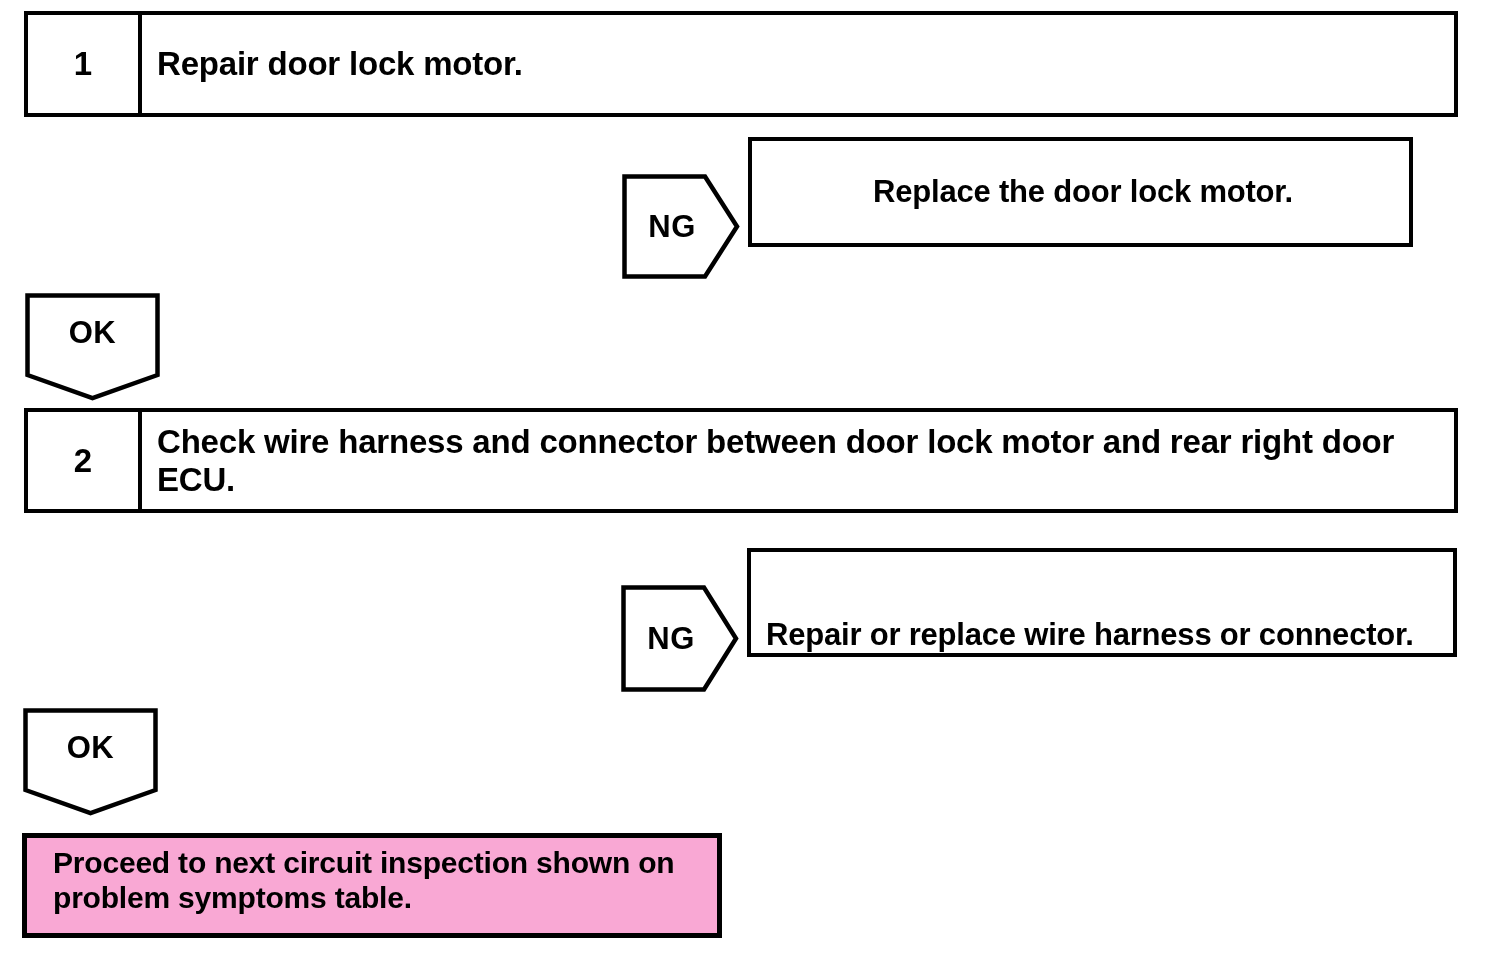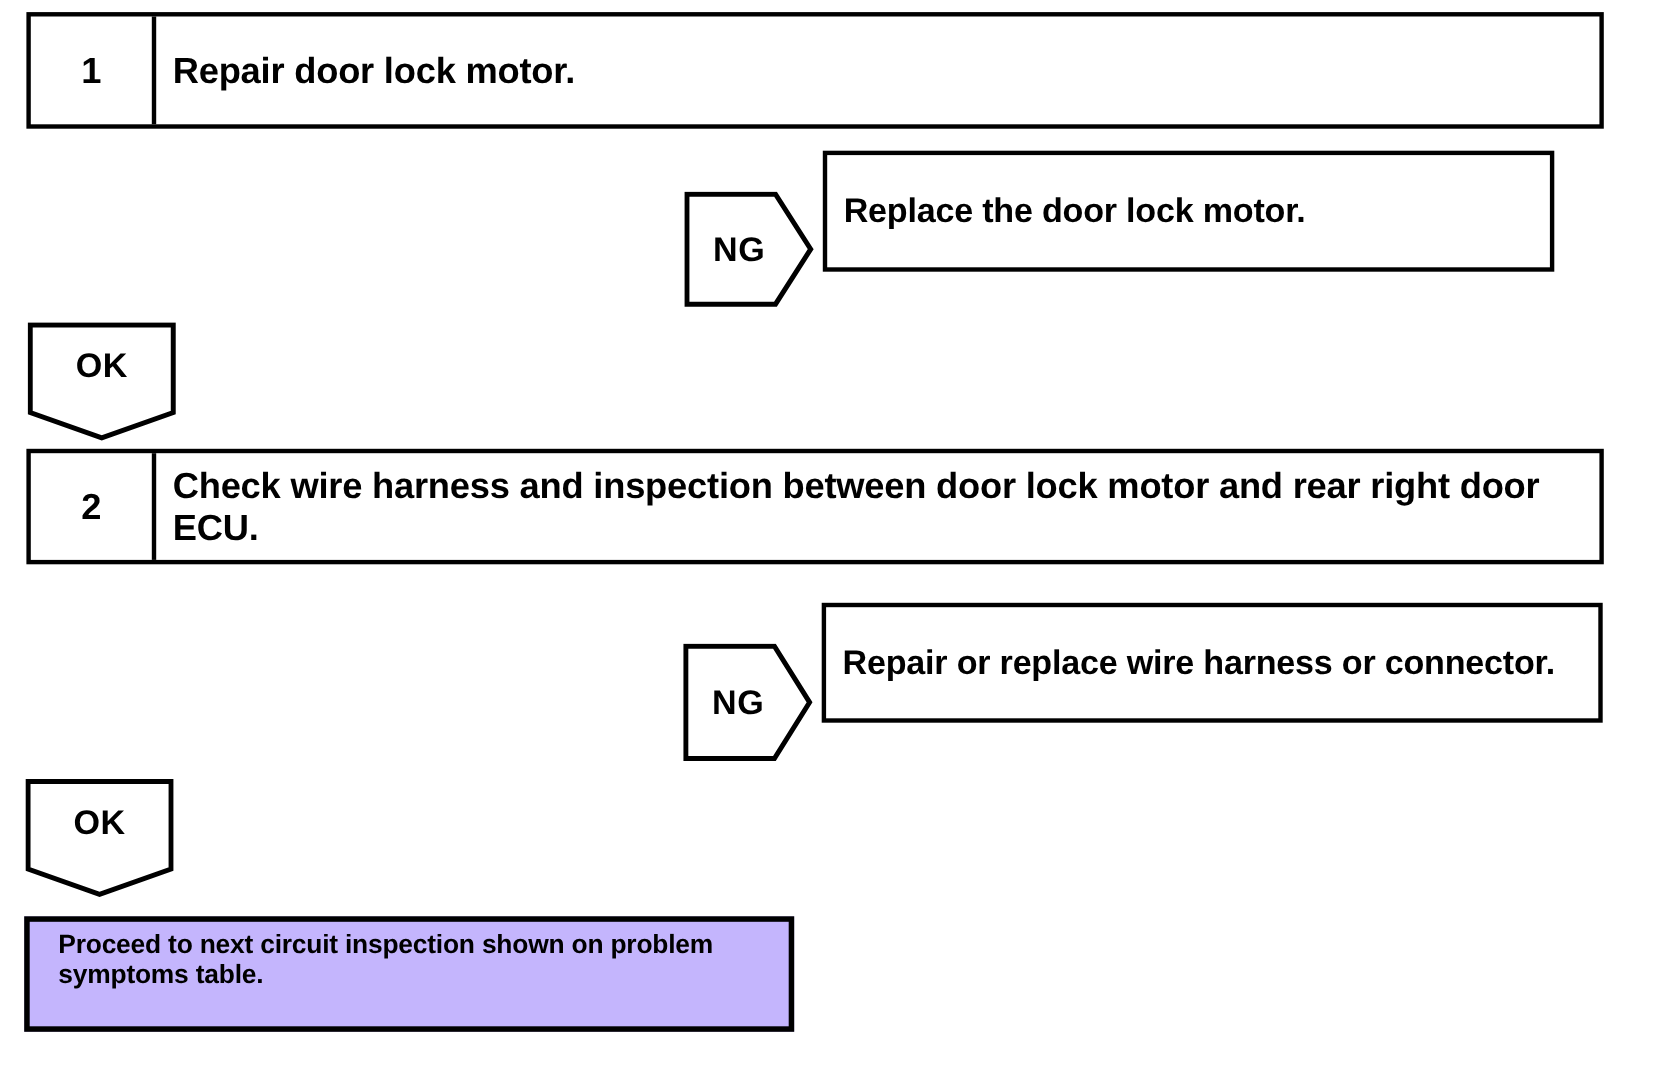--- a/index.html
+++ b/index.html
@@ -64,23 +64,23 @@
     display: flex;
     align-items: center;
     padding: 0 10px 0 15px;
     font-size: 31px;
     letter-spacing: -0.2px;
   }
 
   .end-box {
     position: absolute;
     border: 5px solid #000000;
-    background: #c4b5fd;
+    background: #f9a8d4;
     padding: 7px 8px 16px 26px;
-    font-size: 24px;
+    font-size: 30px;
     line-height: 1.18;
     letter-spacing: -0.2px;
   }
 </style>
 </head>
 <body>
 
 <div class="canvas">
 
   <section class="step-box" style="left:24px; top:11px; width:1434px; height:106px;">
@@ -91,47 +91,47 @@
       <span>Repair door lock motor.</span>
     </div>
   </section>
 
   <div class="connector" style="left:622px; top:138px; width:118px; height:105px;">
     <svg width="118" height="105" viewBox="0 0 118 105">
       <polygon points="2.5,2.5 83,2.5 115,52.5 83,102.5 2.5,102.5" fill="#ffffff" stroke="#000000" stroke-width="4.5" stroke-linejoin="miter"></polygon>
     </svg>
     <span class="shape-label ng-label">NG</span>
   </div>
-  <div class="result-box" style="left:748px; top:137px; width:665px; height:110px;">
+  <div class="result-box" style="left:748px; top:137px; width:665px; height:110px;justify-content:center;">
     <span>Replace the door lock motor.</span>
   </div>
 
   <div class="connector" style="left:25px; top:257px; width:135px; height:108px;">
     <svg width="135" height="108" viewBox="0 0 135 108">
       <polygon points="2.5,2.5 132.5,2.5 132.5,82 67.5,105 2.5,82" fill="#ffffff" stroke="#000000" stroke-width="4.5" stroke-linejoin="miter"></polygon>
     </svg>
     <span class="shape-label ok-label">OK</span>
   </div>
 
   <section class="step-box" style="left:24px; top:408px; width:1434px; height:105px;">
     <div class="num-cell">
       <span>2</span>
     </div>
     <div class="step-text">
-      <span>Check wire harness and inspection between door lock motor and rear right door ECU.</span>
+      <span>Check wire harness and connector between door lock motor and rear right door ECU.</span>
     </div>
   </section>
 
   <div class="connector" style="left:621px; top:549px; width:118px; height:107px;">
     <svg width="118" height="107" viewBox="0 0 118 107">
       <polygon points="2.5,2.5 83,2.5 115,53.5 83,104.5 2.5,104.5" fill="#ffffff" stroke="#000000" stroke-width="4.5" stroke-linejoin="miter"></polygon>
     </svg>
     <span class="shape-label ng-label">NG</span>
   </div>
-  <div class="result-box" style="left:747px; top:548px; width:710px; height:109px;">
+  <div class="result-box" style="left:747px; top:548px; width:710px; height:109px;align-items:flex-end;">
     <span>Repair or replace wire harness or connector.</span>
   </div>
 
   <div class="connector" style="left:23px; top:672px; width:135px; height:108px;">
     <svg width="135" height="108" viewBox="0 0 135 108">
       <polygon points="2.5,2.5 132.5,2.5 132.5,82 67.5,105 2.5,82" fill="#ffffff" stroke="#000000" stroke-width="4.5" stroke-linejoin="miter"></polygon>
     </svg>
     <span class="shape-label ok-label">OK</span>
   </div>
 

